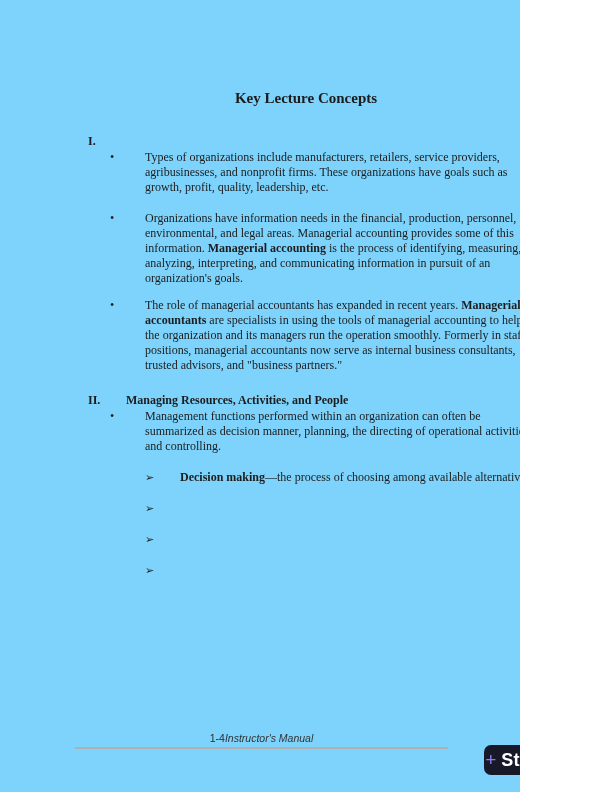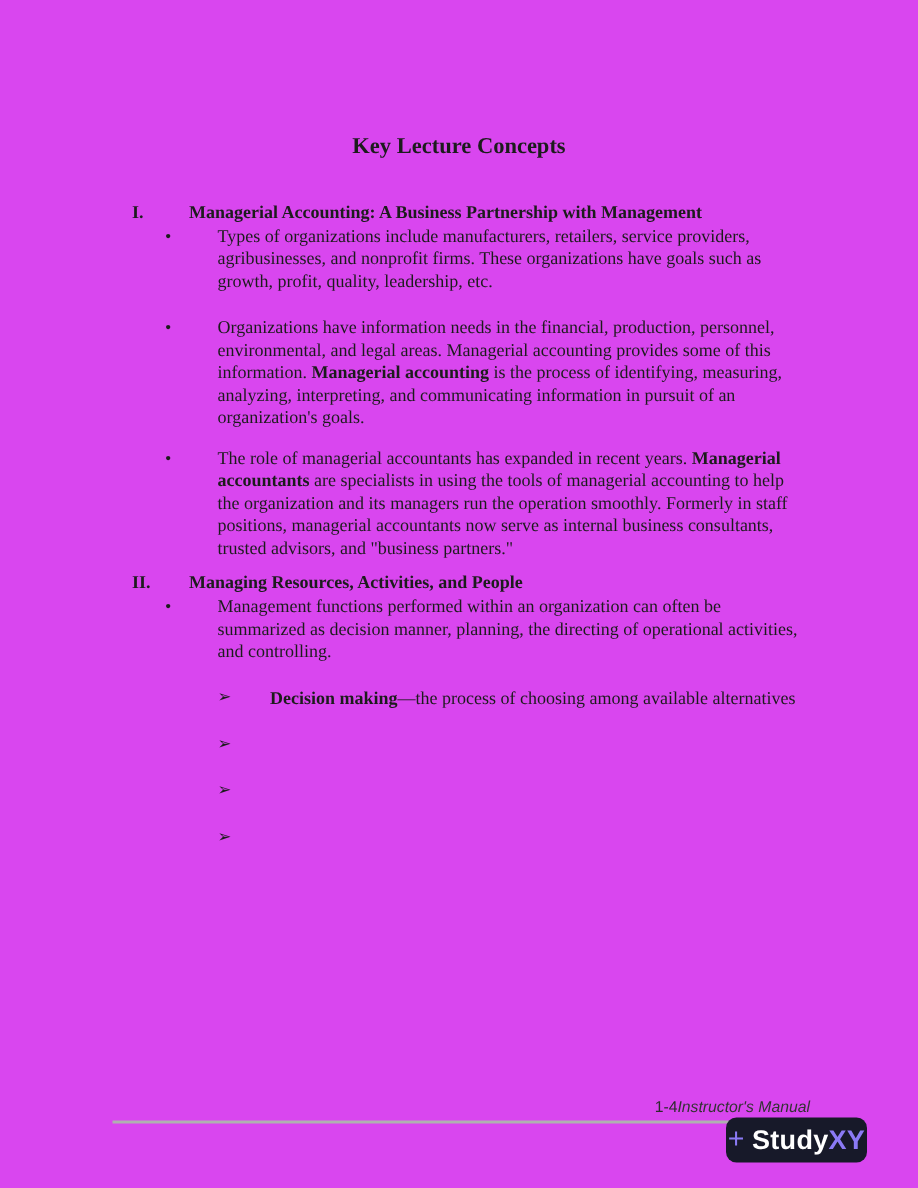--- a/index.html
+++ b/index.html
@@ -1,20 +1,20 @@
 <!DOCTYPE html>
 <html><head>
 <meta charset="utf-8">
 <style>
   html, body { margin: 0; padding: 0; background: #ffffff; }
   .page {
     position: relative;
-    width: 612px;
+    width: 520px;
     height: 792px;
-    background: #d946ef;
+    background: #7dd3fc;
     font-family: "Liberation Serif", serif;
     color: #1c1c1c;
     overflow: hidden;
     text-decoration: underline;
   }
   .content {
     position: absolute;
     top: 88px;
     left: 72px;
     width: 468px;
@@ -34,31 +34,31 @@
   .b-marker { flex: 0 0 35px; margin-left: 38px; }
   .b-text   { margin: 0; max-width: 402px; }
 
   .sub-row { display: flex; font-size: 12px; line-height: 15px; }
   .s-marker { flex: 0 0 35px; margin-left: 73px; font-size: 11px; }
   .s-text   { margin: 0; max-width: 360px; }
 
   .bold { font-weight: 700; }
 
   .mt1  { margin-top: 1px; }
-  .mt10 { margin-top: 8px; }
+  .mt10 { margin-top: 20px; }
   .mt12 { margin-top: 12px; }
   .mt16 { margin-top: 16px; }
 
   .footer {
     position: absolute;
     left: 75px;
     right: 72px;
     top: 732px;
     display: flex;
-    justify-content: flex-end;
+    justify-content: center;
     font-family: "Liberation Sans", sans-serif;
     font-size: 10.5px;
     line-height: 13px;
     color: #2b2b2b;
   }
   .manual { font-style: italic; color: #333333; }
   .footer-rule {
     position: absolute;
     left: 75px;
     right: 72px;
@@ -95,21 +95,20 @@
 </head>
 <body>
 
 <div class="page">
   <div class="content">
 
     <h1 class="title">Key Lecture Concepts</h1>
 
     <div class="section-row">
       <span class="sec-num">I.</span>
-      <span class="sec-head">Managerial Accounting: A Business Partnership with Management</span>
     </div>
 
     <div class="bullet-row mt1">
       <span class="b-marker">•</span>
       <p class="b-text"><span>Types of organizations include manufacturers, retailers, service providers, agribusinesses, and nonprofit firms. These organizations have goals such as growth, profit, quality, leadership, etc.</span></p>
     </div>
 
     <div class="bullet-row mt16">
       <span class="b-marker">•</span>
       <p class="b-text"><span>Organizations have information needs in the financial, production, personnel, environmental, and legal areas. Managerial accounting provides some of this information. </span><span class="bold">Managerial accounting</span><span> is the process of identifying, measuring, analyzing, interpreting, and communicating information in pursuit of an organization's goals.</span></p>

